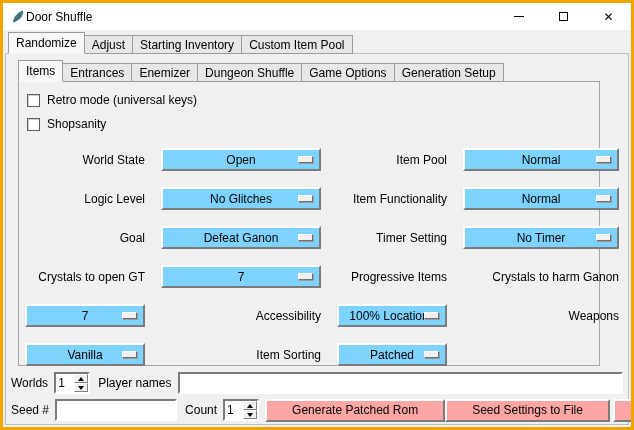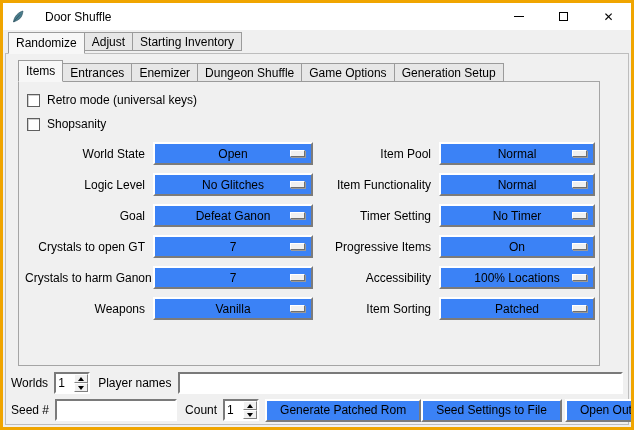--- a/index.html
+++ b/index.html
@@ -7,31 +7,31 @@
   body { font-family:"Liberation Sans", sans-serif; font-size:12px; color:#000; }
 
   .window {
     position:relative; width:634px; height:430px;
     border:3px solid #F0A500; background:#f0f0f0; overflow:hidden;
   }
 
   
   .titlebar { height:27px; background:#ffffff; display:flex; align-items:center; }
   .app-icon { margin-left:7px; width:16px; height:16px; flex:none; }
-  .title { margin-left:19px; font-size:12px; }
+  .title { margin-left:0; font-size:12px; }
   .win-buttons { margin-left:auto; display:flex; height:100%; }
   .win-btn { width:45px; height:100%; display:flex; align-items:center; justify-content:center; }
   .glyph-min { width:10px; height:1px; background:#000; }
   .glyph-max { width:9px; height:9px; border:1px solid #000; }
   .glyph-close { font-size:12px; line-height:1; }
 
   .client { position:relative; height:397px; background:#f0f0f0; }
 
   
-  .tabbar { display:flex; position:absolute; z-index:2; }
+  .tabbar { display:flex; align-items:flex-end; position:absolute; z-index:2; }
   .outer-tabbar { top:2px; left:5px; }
   .tab { height:19px; line-height:18px; padding:0 7px; background:#e7e7e7;
          border:1px solid #9b9b9b; margin-left:-1px; white-space:nowrap; cursor:default; }
   .tab:first-child { margin-left:0; }
   .tab.active { height:22px; line-height:21px; background:#f7f7f7; border-bottom-color:#f7f7f7; z-index:3; }
 
   .outer-pane { position:absolute; left:2px; right:2px; top:23px; bottom:2px;
                 border:1px solid #bdbdbd; background:#f0f0f0; }
 
   
@@ -40,24 +40,24 @@
   .inner-pane { margin-top:-1px; height:285px; border:1px solid #a5a5a5; background:#f0f0f0; padding:6px 17px 0 6px; position:relative; z-index:1; }
 
   
   .chk-row { display:flex; align-items:center; height:24px; margin-left:2px; cursor:default; }
   .chk-box { width:13px; height:13px; background:#ffffff; border:1px solid #5f5f5f;
              box-shadow: inset 1px 1px 0 #cfcfcf; flex:none; }
   .chk-label { margin-left:7px; }
 
   
   .settings { display:grid; grid-template-columns:120px 160px 110px 156px;
-              column-gap:8px; row-gap:8px; margin-top:6px; align-items:center; }
+              column-gap:8px; row-gap:8px; margin-top:12px; align-items:center;gap:16px; }
   .setting-label { text-align:right; white-space:nowrap; }
 
-  .menubtn { position:relative; height:23px; background:#3b82f6;
+  .menubtn { position:relative; height:23px; background:#7dd3fc;
              border:2px solid; border-color:#ffffff #7b7b7b #7b7b7b #ffffff;
              display:flex; align-items:center; justify-content:center; cursor:default; }
   .mb-text { white-space:nowrap; }
   .mb-ind { position:absolute; right:6px; top:50%; margin-top:-4px; width:15px; height:7px;
             background:#f0f0f0; border:1px solid; border-color:#ffffff #6f6f6f #6f6f6f #ffffff;
             box-shadow:1px 1px 0 #9a9a9a; }
 
   
   .entry { height:22px; background:#ffffff; border:2px solid;
            border-color:#7a7a7a #ffffff #ffffff #7a7a7a;
@@ -65,21 +65,21 @@
   .spin { display:flex; height:22px; background:#ffffff; border:2px solid;
           border-color:#7a7a7a #ffffff #ffffff #7a7a7a; }
   .spin input { width:18px; border:none; font:inherit; padding:0 2px; outline:none; }
   .spin-arrows { display:flex; flex-direction:column; width:14px; }
   .spin-btn { flex:1; background:#f0f0f0; border:1px solid;
               border-color:#ffffff #808080 #808080 #ffffff;
               display:flex; align-items:center; justify-content:center; cursor:default; }
   .tri-up { width:0; height:0; border-left:3px solid transparent; border-right:3px solid transparent; border-bottom:4px solid #000; }
   .tri-down { width:0; height:0; border-left:3px solid transparent; border-right:3px solid transparent; border-top:4px solid #000; }
 
-  .btn { height:23px; padding:0 13px; background:#3b82f6; border:2px solid;
+  .btn { height:23px; padding:0 25px; background:#fca5a5; border:2px solid;
          border-color:#ffffff #7b7b7b #7b7b7b #ffffff; font:inherit;
          display:flex; align-items:center; white-space:nowrap; cursor:default; }
 
   
   .bottom-row { position:absolute; left:8px; right:8px; display:flex; align-items:center; z-index:4; }
   .row-worlds { top:341px; height:24px; }
   .row-seed   { top:368px; height:24px; }
   .lbl { white-space:nowrap; }
   .gap6 { margin-left:6px; } .gap8 { margin-left:8px; } .gap3 { margin-left:3px; }
   .player-entry { flex:1; margin-left:6px; }
@@ -111,20 +111,21 @@
       </div>
     </div>
   </div>
 
   <div class="client">
 
     <div class="tabbar outer-tabbar">
       <div class="tab active">Randomize</div>
       <div class="tab">Adjust</div>
       <div class="tab">Starting Inventory</div>
+      <div class="tab">Custom Item Pool</div>
     </div>
 
     <div class="outer-pane">
 
       <div class="inner-notebook">
         <div class="tabbar inner-tabbar" style="position:relative;">
           <div class="tab active">Items</div>
           <div class="tab">Entrances</div>
           <div class="tab">Enemizer</div>
           <div class="tab">Dungeon Shuffle</div>
@@ -177,24 +178,20 @@
               <span class="mb-text">No Timer</span>
               <span class="mb-ind"></span>
             </div>
 
             <div class="setting-label">Crystals to open GT</div>
             <div class="menubtn">
               <span class="mb-text">7</span>
               <span class="mb-ind"></span>
             </div>
             <div class="setting-label">Progressive Items</div>
-            <div class="menubtn">
-              <span class="mb-text">On</span>
-              <span class="mb-ind"></span>
-            </div>
 
             <div class="setting-label">Crystals to harm Ganon</div>
             <div class="menubtn">
               <span class="mb-text">7</span>
               <span class="mb-ind"></span>
             </div>
             <div class="setting-label">Accessibility</div>
             <div class="menubtn">
               <span class="mb-text">100% Locations</span>
               <span class="mb-ind"></span>

